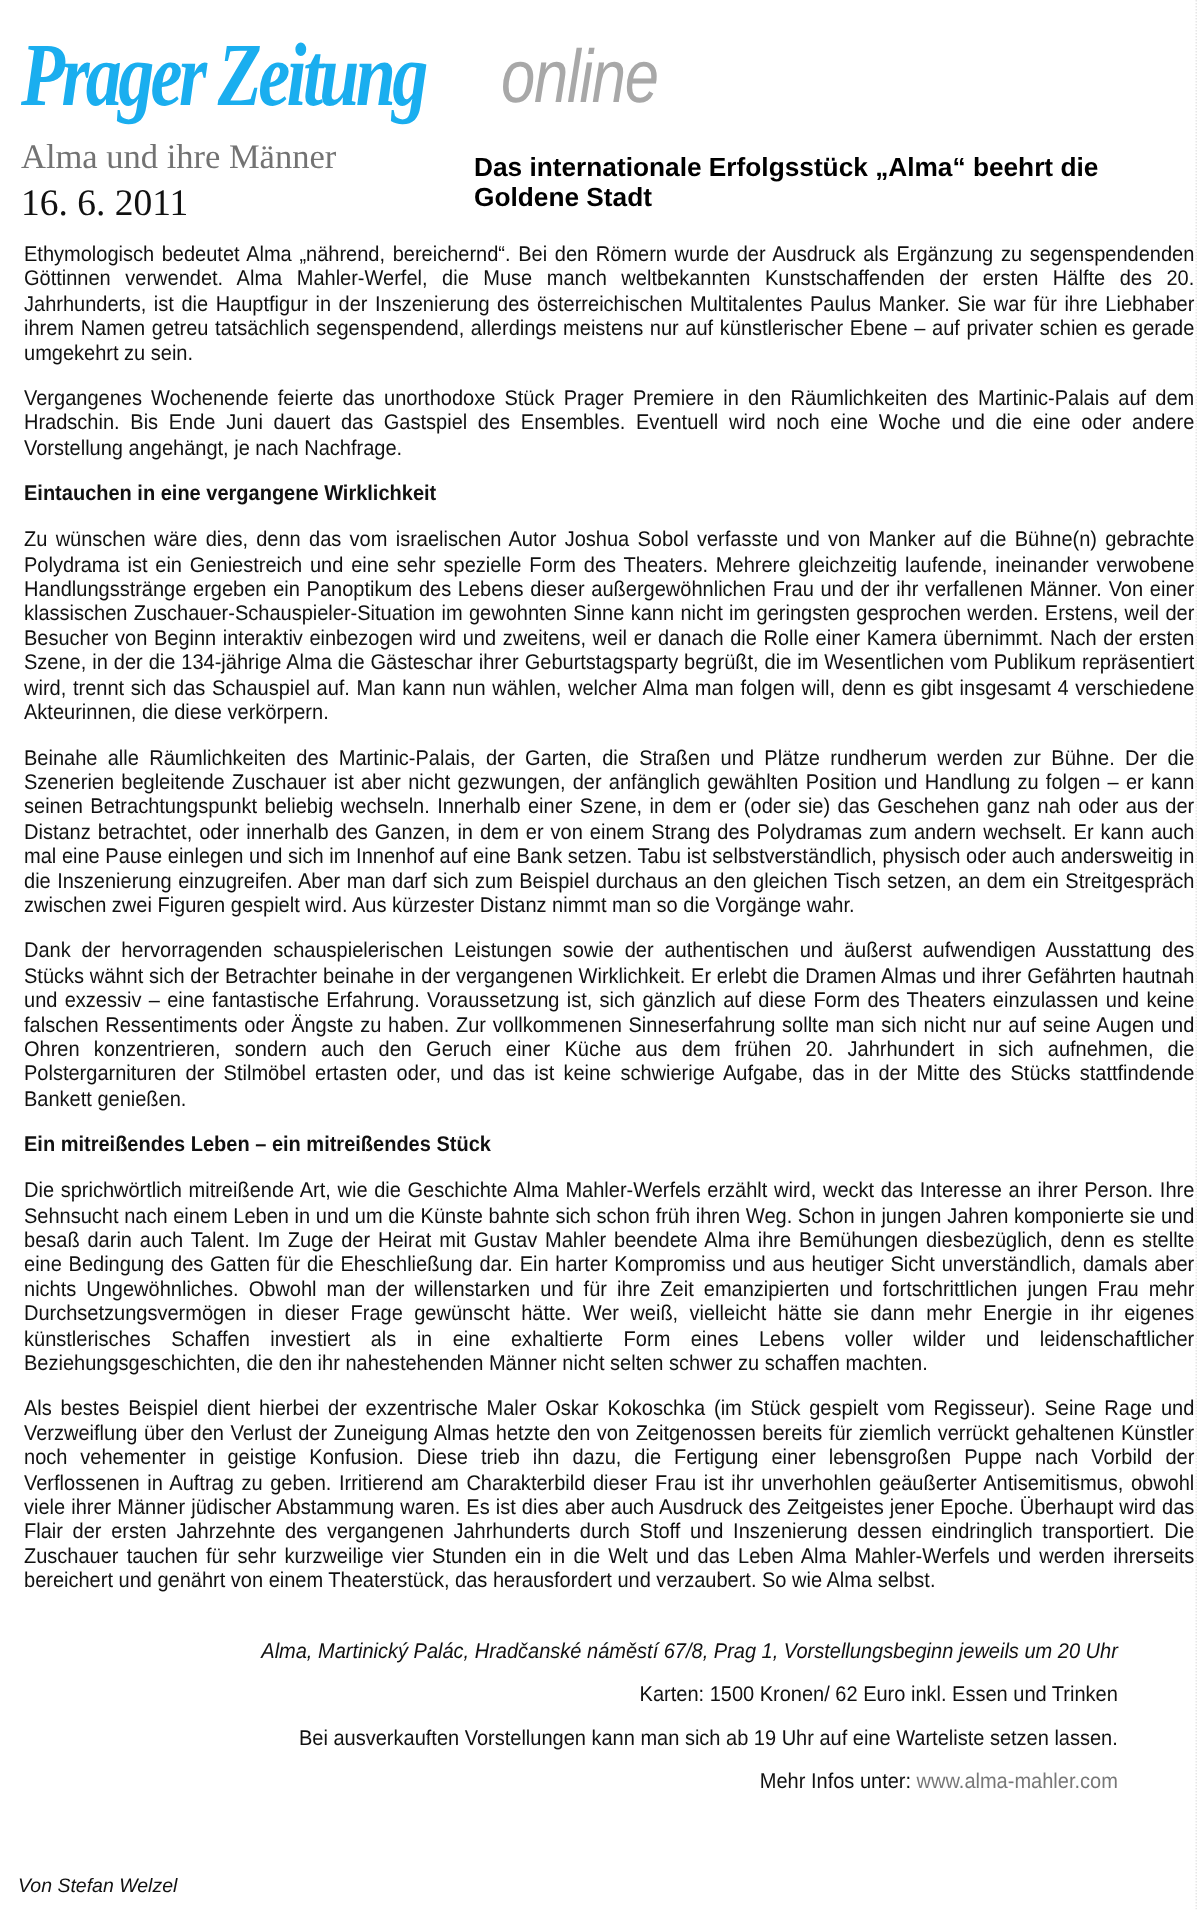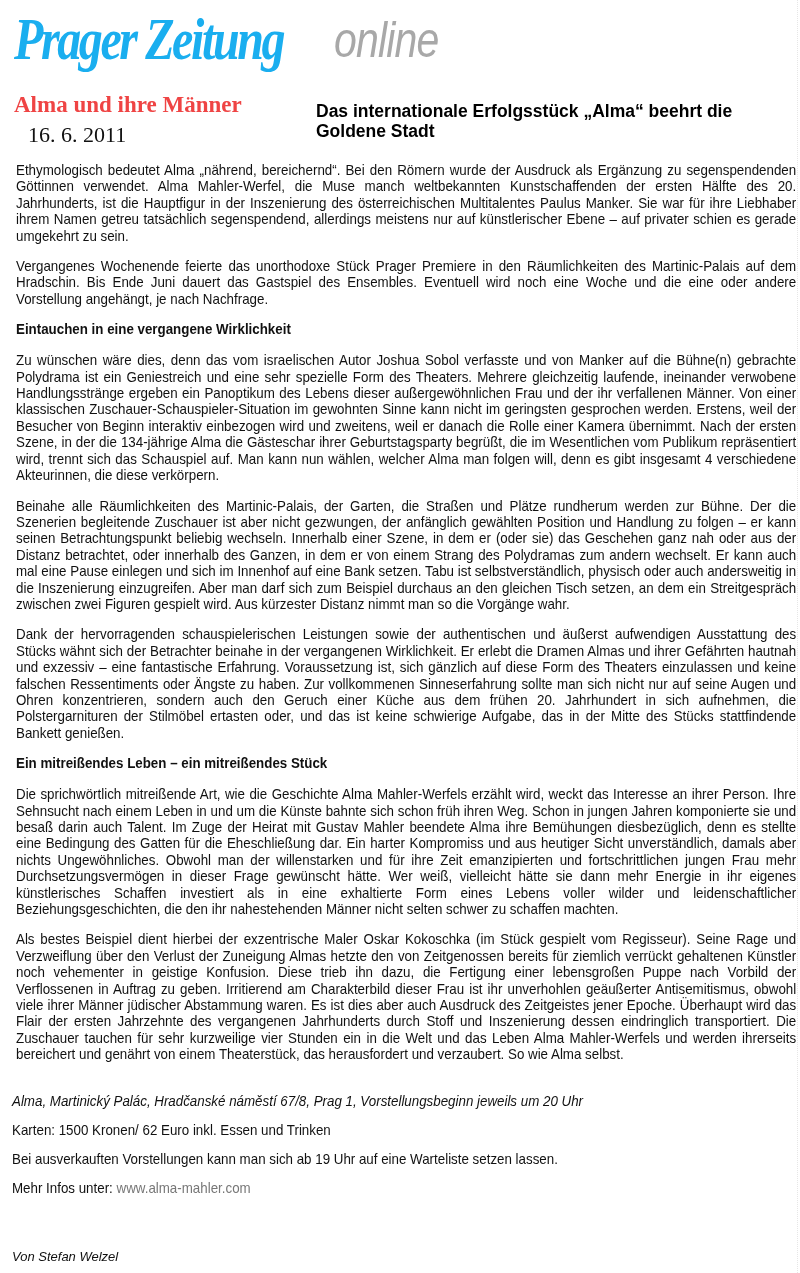--- a/index.html
+++ b/index.html
@@ -5,61 +5,61 @@
     html, body { margin: 0; padding: 0; background: #ffffff; }
     body {
       width: 800px; height: 1273px; position: relative; overflow: hidden;
       font-family: "Liberation Sans", sans-serif; color: #111;
     }
     .page-edge {
       position: absolute; top: 0; right: 2px; width: 0; height: 100%;
       border-right: 1px dotted #e6e6e6;
     }
     .logo {
-      position: absolute; left: 14px; top: 0; height: 78px;
+      position: absolute; left: 14px; top: 11px; height: 78px;
       display: flex; align-items: flex-start; white-space: nowrap;
     }
     .logo-main {
       font-family: "Liberation Serif", serif; font-weight: bold; font-style: italic;
       font-size: 60px; letter-spacing: -3px; transform: scaleX(0.80); transform-origin: left;
       display: inline-block; line-height: 78px;
     }
     .logo-sub {
       font-family: "Liberation Sans", sans-serif; font-style: italic;
       font-size: 50px; letter-spacing: -1px; position: absolute; left: 320px; top: 10px;
       transform: scaleX(0.82); transform-origin: left; line-height: 60px;
     }
     .headline {
       position: absolute; left: 14px; top: 92px;
-      font-family: "Liberation Serif", serif; font-weight: bold; font-size: 23px;
-      color: #ef4444; margin: 0;
+      font-family: "Liberation Serif", serif; font-weight: normal; font-size: 23px;
+      color: #737373; margin: 0;
     }
     .date {
-      position: absolute; left: 28px; top: 122px;
-      font-family: "Liberation Serif", serif; font-size: 22px; color: #111;
+      position: absolute; left: 14px; top: 122px;
+      font-family: "Liberation Serif", serif; font-size: 25px; color: #111;
     }
     .subtitle {
       position: absolute; left: 316px; top: 101px; width: 475px;
       font-size: 17.5px; line-height: 20px; color: #000000; margin: 0;
     }
     .article {
       position: absolute; left: 16px; top: 162px; width: 780px;
     }
     .article p {
       margin: 0 0 14px 0; font-size: 14.2px; line-height: 16.4px;
       text-align: justify; transform: scaleX(0.94); transform-origin: left;
       width: 830px;
     }
     .article h3 {
       margin: 0 0 14px 0; font-size: 14.2px; font-weight: bold; line-height: 17px;
       transform: scaleX(0.94); transform-origin: left;
     }
     .info {
       position: absolute; left: 12px; top: 1093px; width: 780px;
-      font-size: 14.2px; line-height: 16px;
+      font-size: 14.2px; line-height: 16px; text-align: right;
     }
     .info p { margin: 0 0 13px 0; transform: scaleX(0.94); transform-origin: left; white-space: nowrap; }
     .info .venue { font-style: italic; }
     .info a { color: #777; text-decoration: none; }
     .byline {
       position: absolute; left: 12px; top: 1249px;
       font-style: italic; font-size: 13px;
     }
   </style>
 </head>

